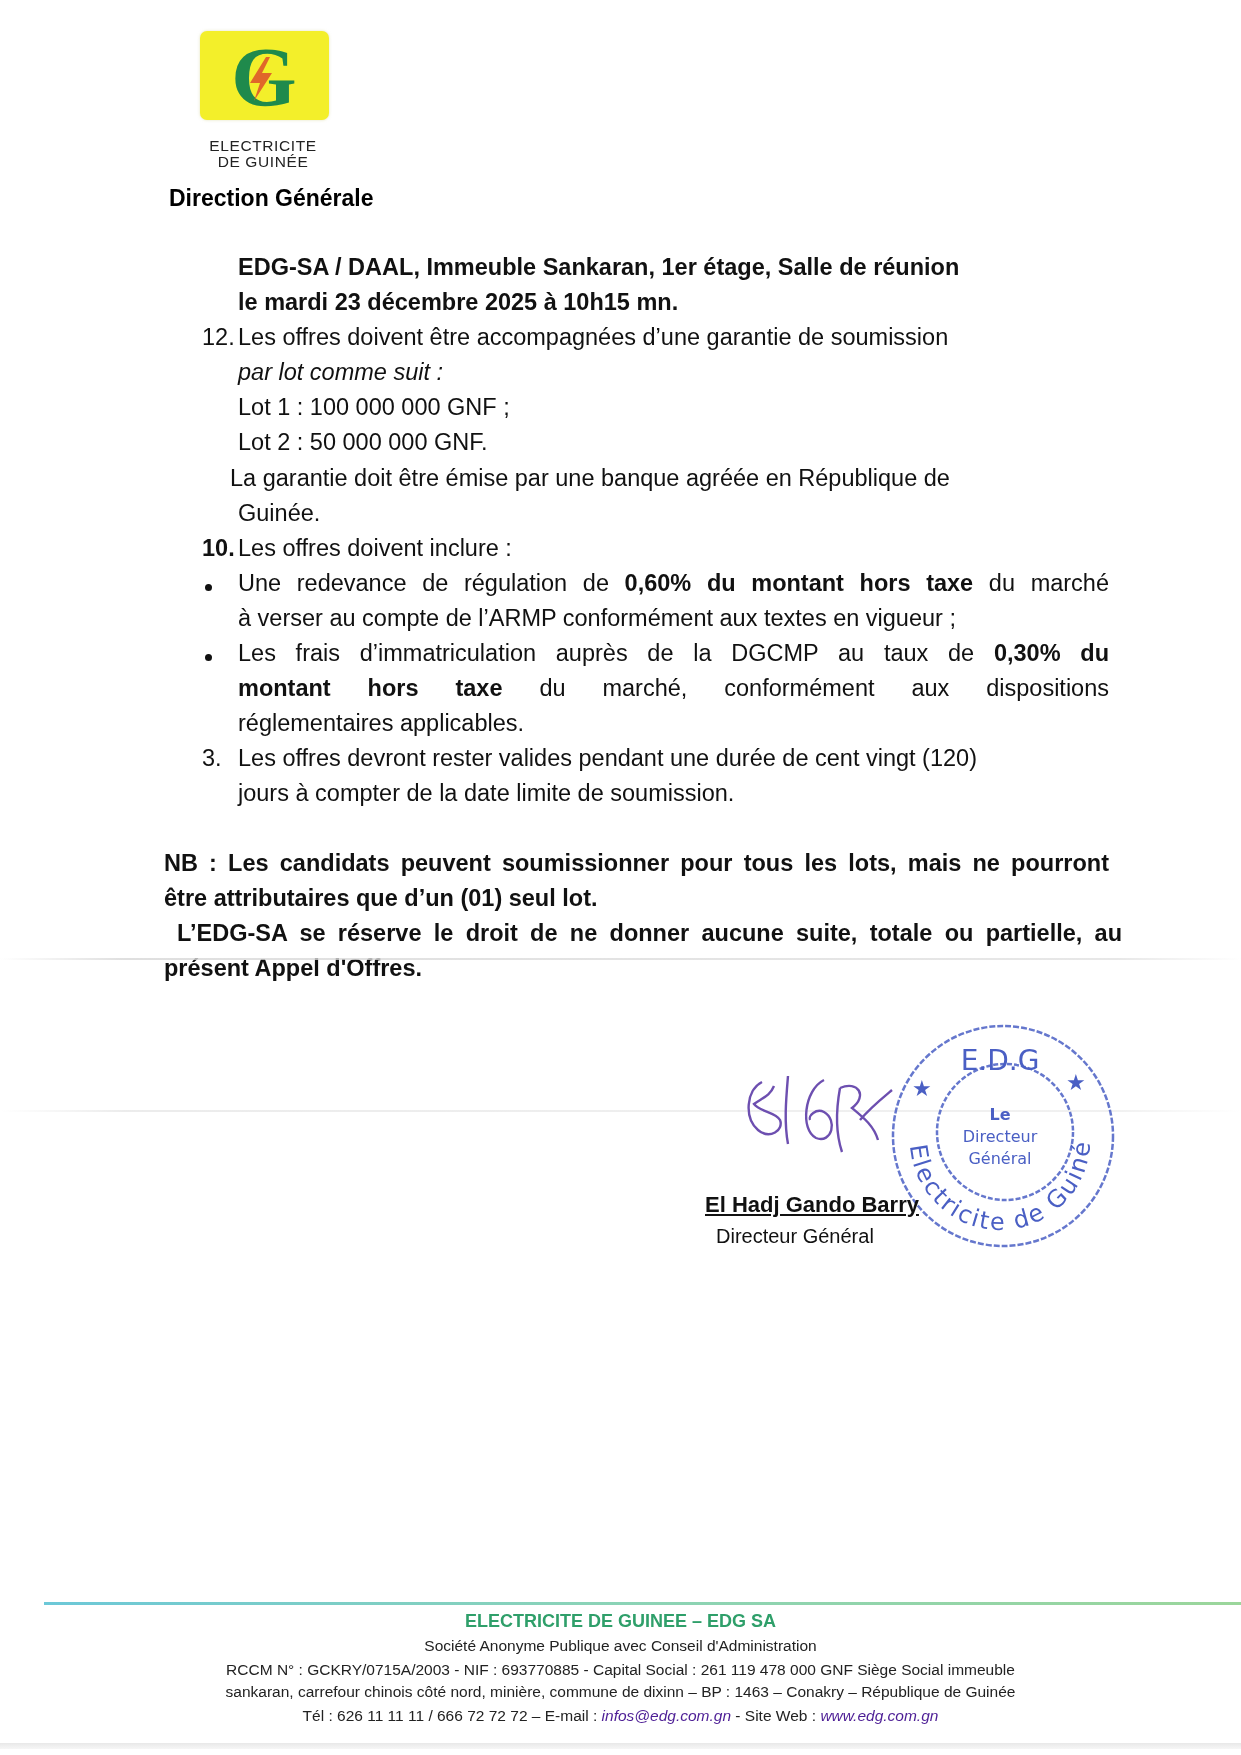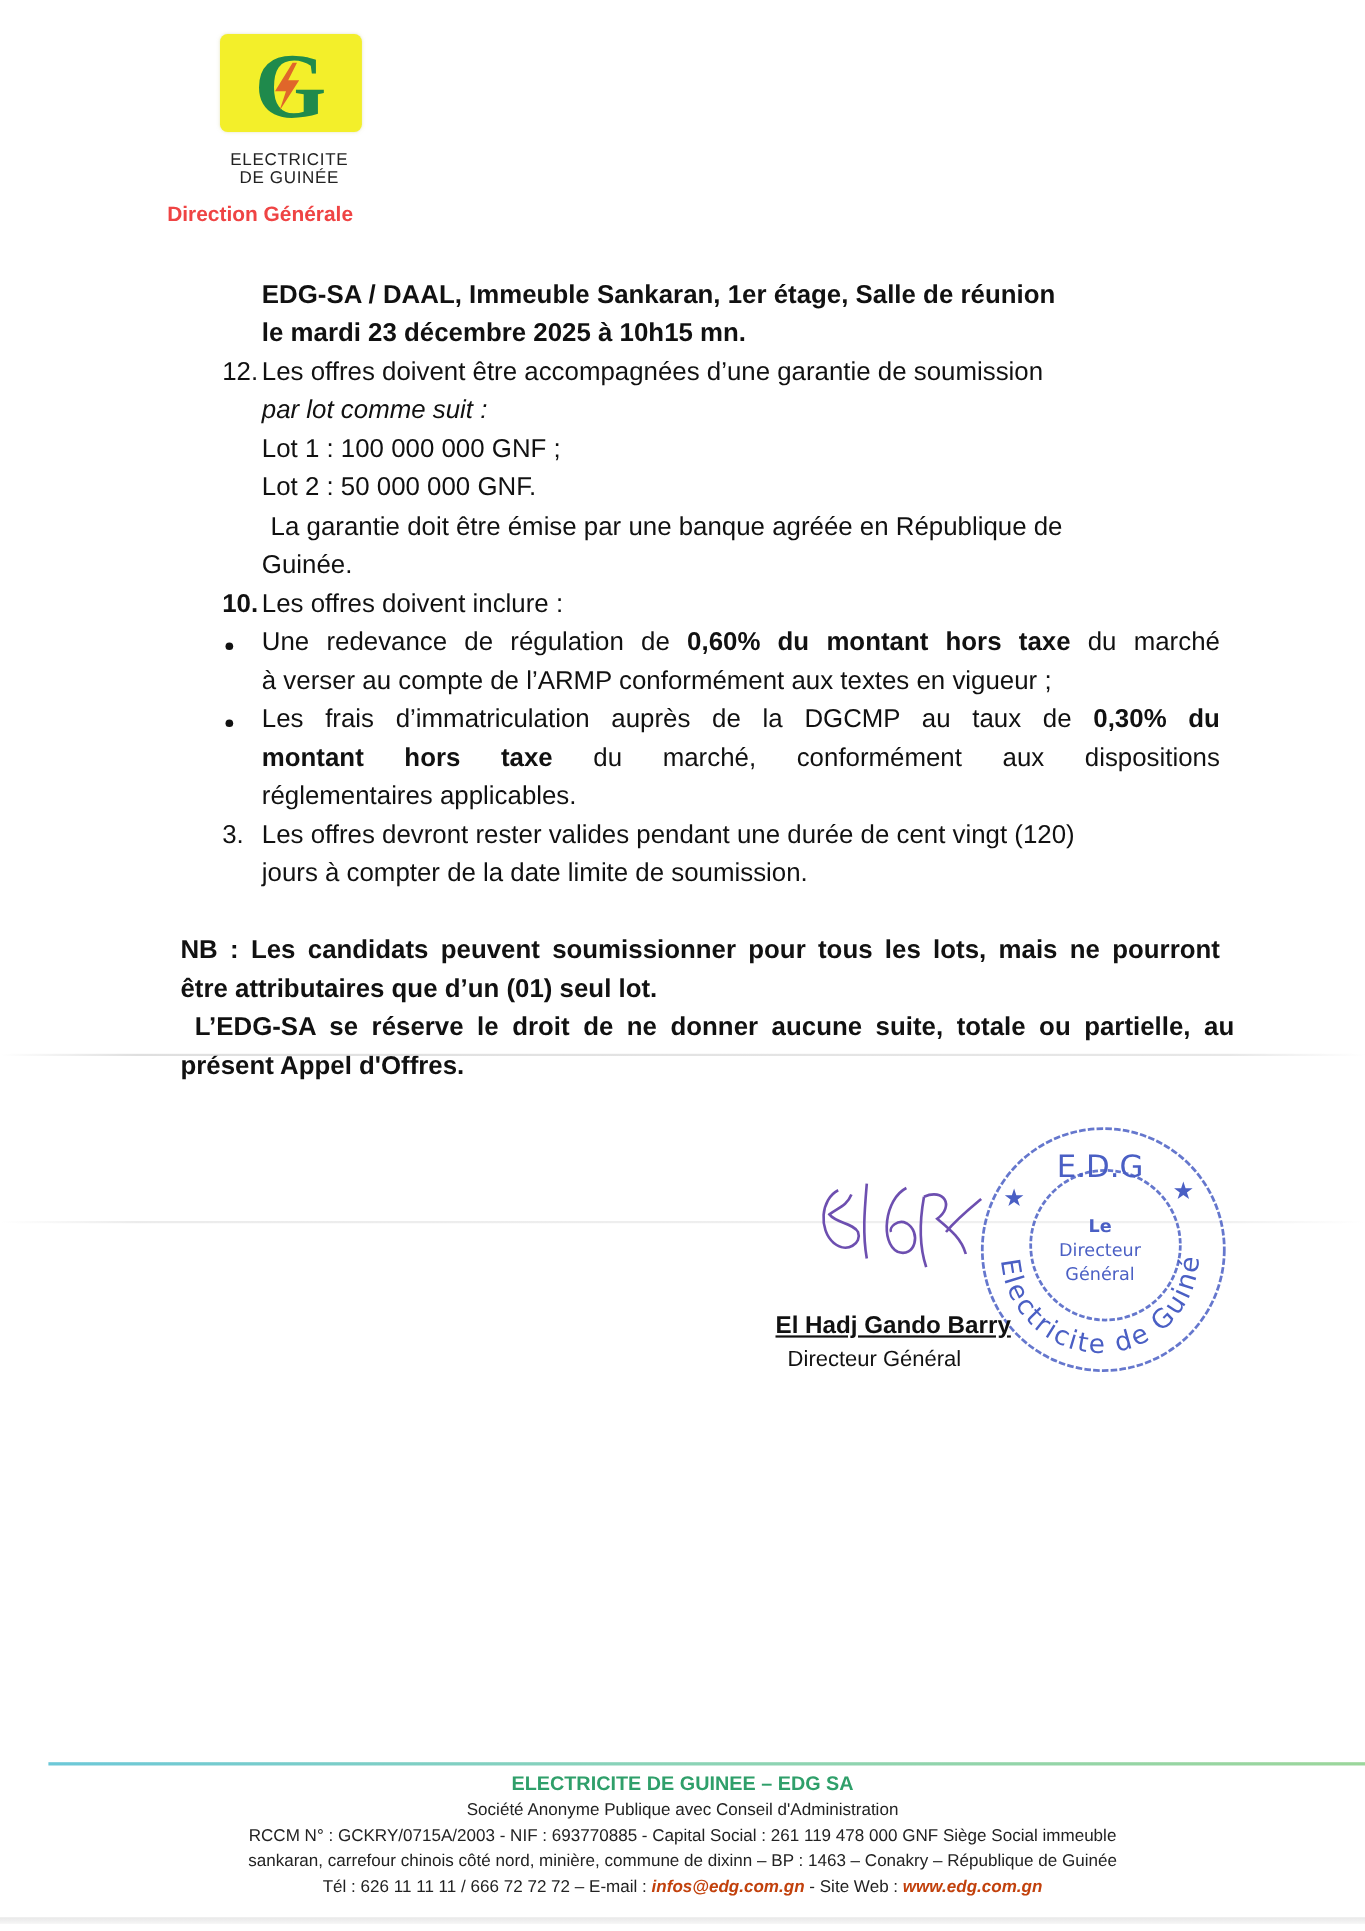--- a/index.html
+++ b/index.html
@@ -13,21 +13,21 @@
     .logo-box {
       left: 200px; top: 31px; width: 129px; height: 89px; background: #f3ef2a;
       border-radius: 7px; box-shadow: 0 0 3px rgba(200,200,120,0.5);
     }
     .logo-box svg { position: absolute; left: 0; top: 0; }
     .logo-caption {
       left: 188px; top: 138px; width: 150px; text-align: center;
       font-size: 15.5px; line-height: 16px; letter-spacing: 0.6px; color: #222;
     }
     .direction {
-      left: 152px; top: 185px; font-size: 19px; font-weight: bold; color: #ef4444;
+      left: 169px; top: 185px; font-size: 23px; font-weight: bold; color: #000000;
     }
 
     
     .body-text { font-size: 23.5px; line-height: 35.5px; color: #111; }
     .line { position: absolute; white-space: nowrap; }
     .bold { font-weight: bold; }
     .num { position: absolute; left: 202px; white-space: nowrap; }
     .justify { text-align: justify; text-align-last: justify; width: 871px; }
     .bullet {
       position: absolute; left: 205px; width: 7px; height: 7px; border-radius: 50%; background: #111;
@@ -45,21 +45,21 @@
     .sig-title { left: 716px; top: 1225px; font-size: 20px; white-space: nowrap; }
 
     
     .footer-rule {
       left: 44px; top: 1602px; width: 1197px; height: 3px;
       background: linear-gradient(to right, #6cc8d8, #8ad3b8 45%, #9bd69b);
     }
     .footer { left: 0; width: 1241px; text-align: center; white-space: nowrap; }
     .footer-company { top: 1611px; font-size: 18px; font-weight: bold; color: #2f9f6a; }
     .footer-line { font-size: 15.5px; color: #222; }
-    .link { color: #c2410c; font-style: italic; font-weight: bold; }
+    .link { color: #4c1d95; font-style: italic; }
     .bottom-shadow { left: 0; top: 1743px; width: 1241px; height: 6px; background: linear-gradient(to bottom, #e8e8e8, #f6f6f6); }
   </style>
 </head>
 <body>
 
 <div class="abs logo-box">
   <svg width="129" height="89" viewBox="0 0 129 89">
     <text x="64" y="75" text-anchor="middle" font-family="Liberation Serif, serif" font-weight="bold" font-size="84" fill="#1f8a4c">G</text>
     <polygon points="66,26 50,52 60,52 54,70 72,42 62,42 70,26" fill="#e0662a"></polygon>
   </svg>
@@ -72,21 +72,21 @@
 
 <div class="body-text">
   <div class="line bold" style="left:238px; top:250px;">EDG-SA / DAAL, Immeuble Sankaran, 1er étage, Salle de réunion</div>
   <div class="line bold" style="left:238px; top:285px;">le mardi 23 décembre 2025 à 10h15 mn.</div>
 
   <div class="num" style="top:320px;">12.</div>
   <div class="line" style="left:238px; top:320px;">Les offres doivent être accompagnées d’une garantie de soumission</div>
   <div class="line" style="left:238px; top:355px;font-style:italic;">par lot comme suit :</div>
   <div class="line" style="left:238px; top:390px;">Lot 1 : 100 000 000 GNF ;</div>
   <div class="line" style="left:238px; top:425px;">Lot 2 : 50 000 000 GNF.</div>
-  <div class="line" style="left:246px; top:461px;">La garantie doit être émise par une banque agréée en République de</div>
+  <div class="line" style="left:230px; top:461px;">La garantie doit être émise par une banque agréée en République de</div>
   <div class="line" style="left:238px; top:496px;">Guinée.</div>
 
   <div class="num bold" style="top:531px;">10.</div>
   <div class="line" style="left:238px; top:531px;">Les offres doivent inclure :</div>
 
   <div class="bullet" style="top:584px;"></div>
   <div class="line justify" style="left:238px; top:566px;">
     <span>Une redevance de régulation de </span><span class="bold">0,60% du montant hors taxe</span><span> du marché</span>
   </div>
   <div class="line" style="left:238px; top:601px;">à verser au compte de l’ARMP conformément aux textes en vigueur ;</div>

